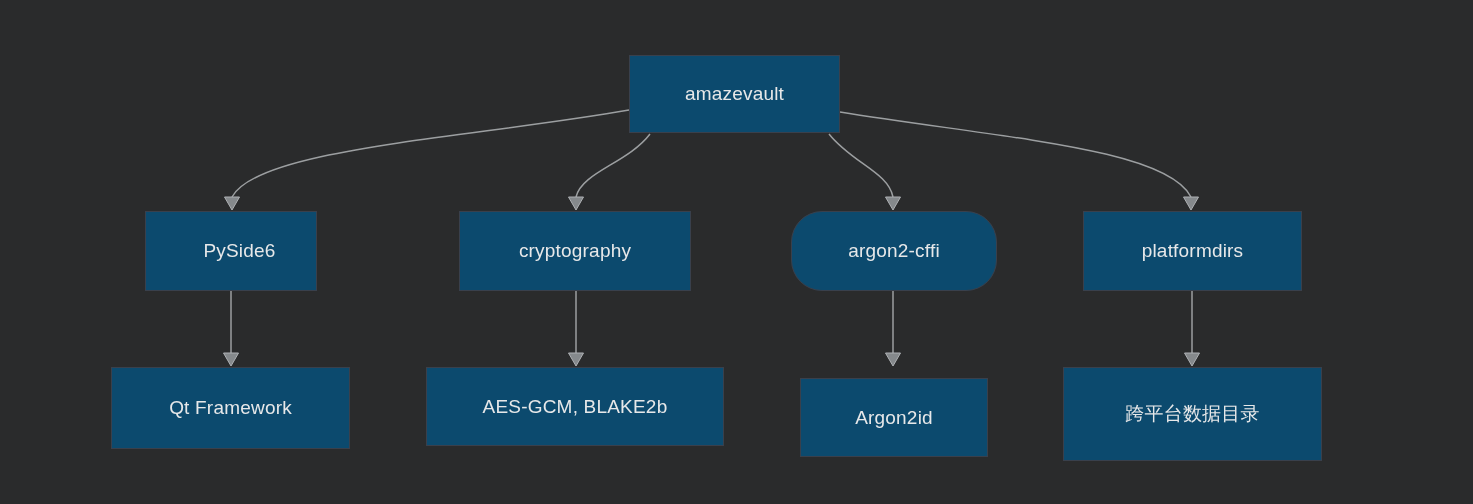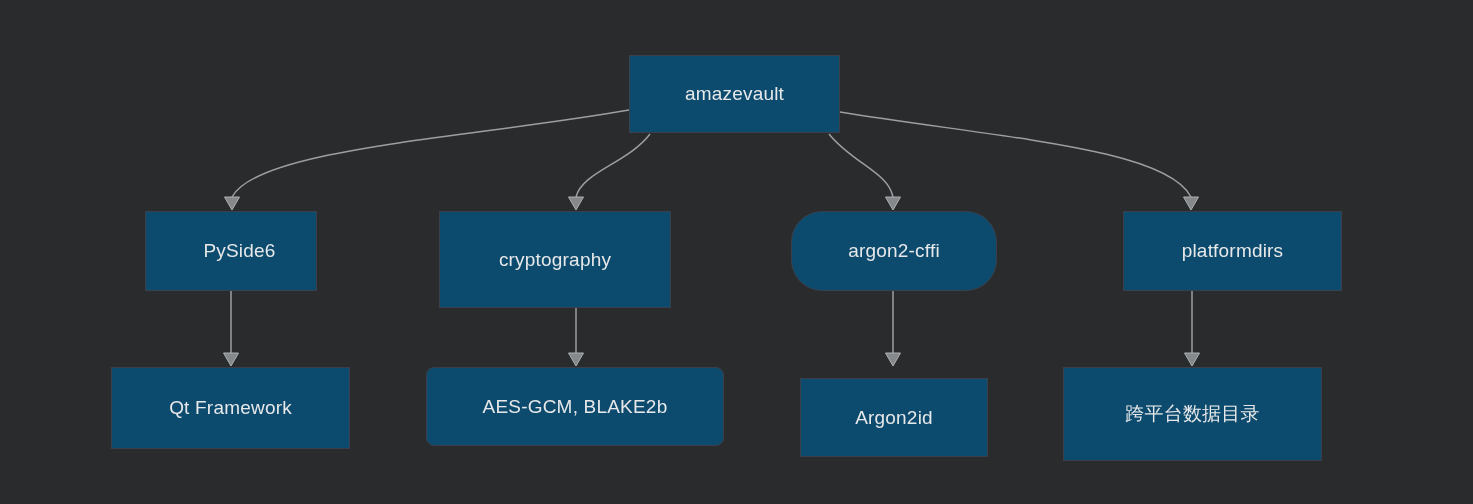--- a/index.html
+++ b/index.html
@@ -42,25 +42,25 @@
     display: flex;
     align-items: center;
     justify-content: center;
     text-align: center;
     letter-spacing: 0.2px;
     white-space: nowrap;
   }
   
   .n0 { left: 629px;  top: 55px;  width: 211px; height: 78px; }
   .n1 { left: 145px;  top: 211px; width: 172px; height: 80px; padding-left: 17px; }
-  .n2 { left: 439px;  top: 211px; width: 232px; height: 97px; }
+  .n2 { left: 459px;  top: 211px; width: 232px; height: 80px; }
   .n3 { left: 791px;  top: 211px; width: 206px; height: 80px; border-radius: 31px; }
-  .n4 { left: 1083px; top: 211px; width: 219px; height: 80px; margin-left: 40px; }
+  .n4 { left: 1083px; top: 211px; width: 219px; height: 80px; }
   .n5 { left: 111px;  top: 367px; width: 239px; height: 82px; }
-  .n6 { left: 426px;  top: 367px; width: 298px; height: 79px; border-radius: 8px; }
+  .n6 { left: 426px;  top: 367px; width: 298px; height: 79px; }
   .n7 { left: 800px;  top: 378px; width: 188px; height: 79px; }
   .n8 { left: 1063px; top: 367px; width: 259px; height: 94px; }
 </style>
 </head>
 <body>
 
 <div class="canvas">
 
   <svg class="edges" width="1473" height="504" viewBox="0 0 1473 504" aria-hidden="true">
 

